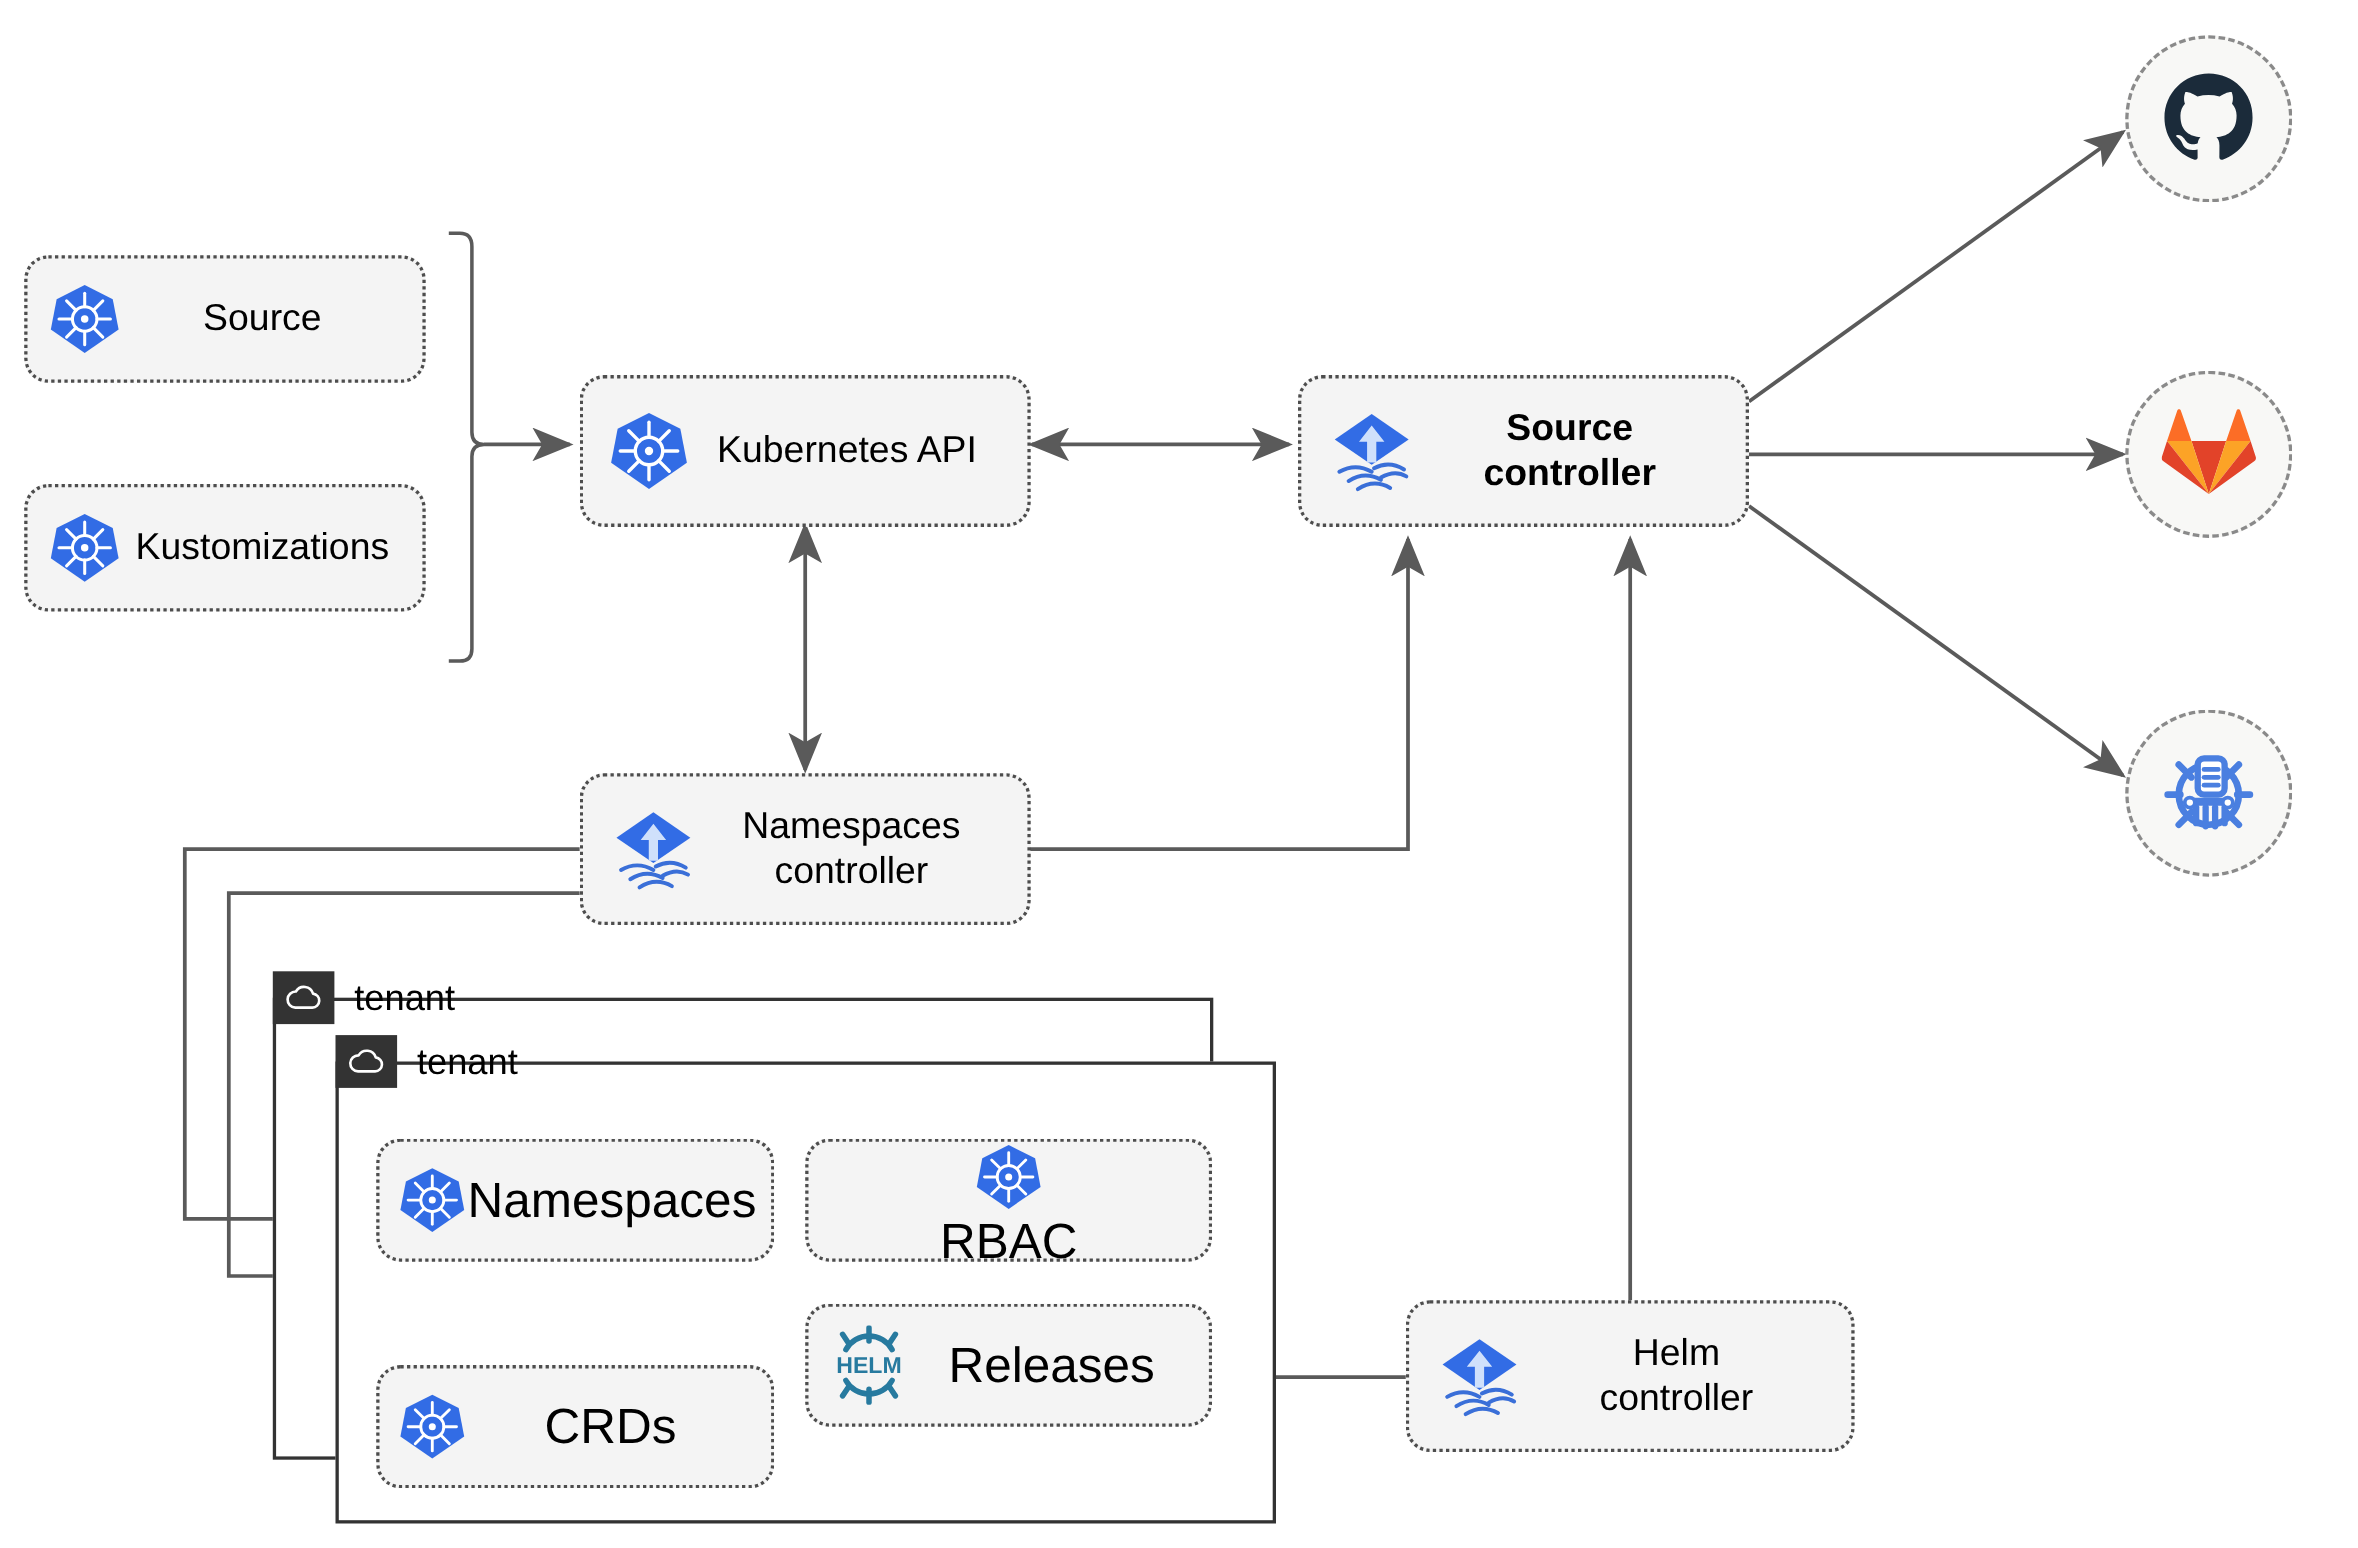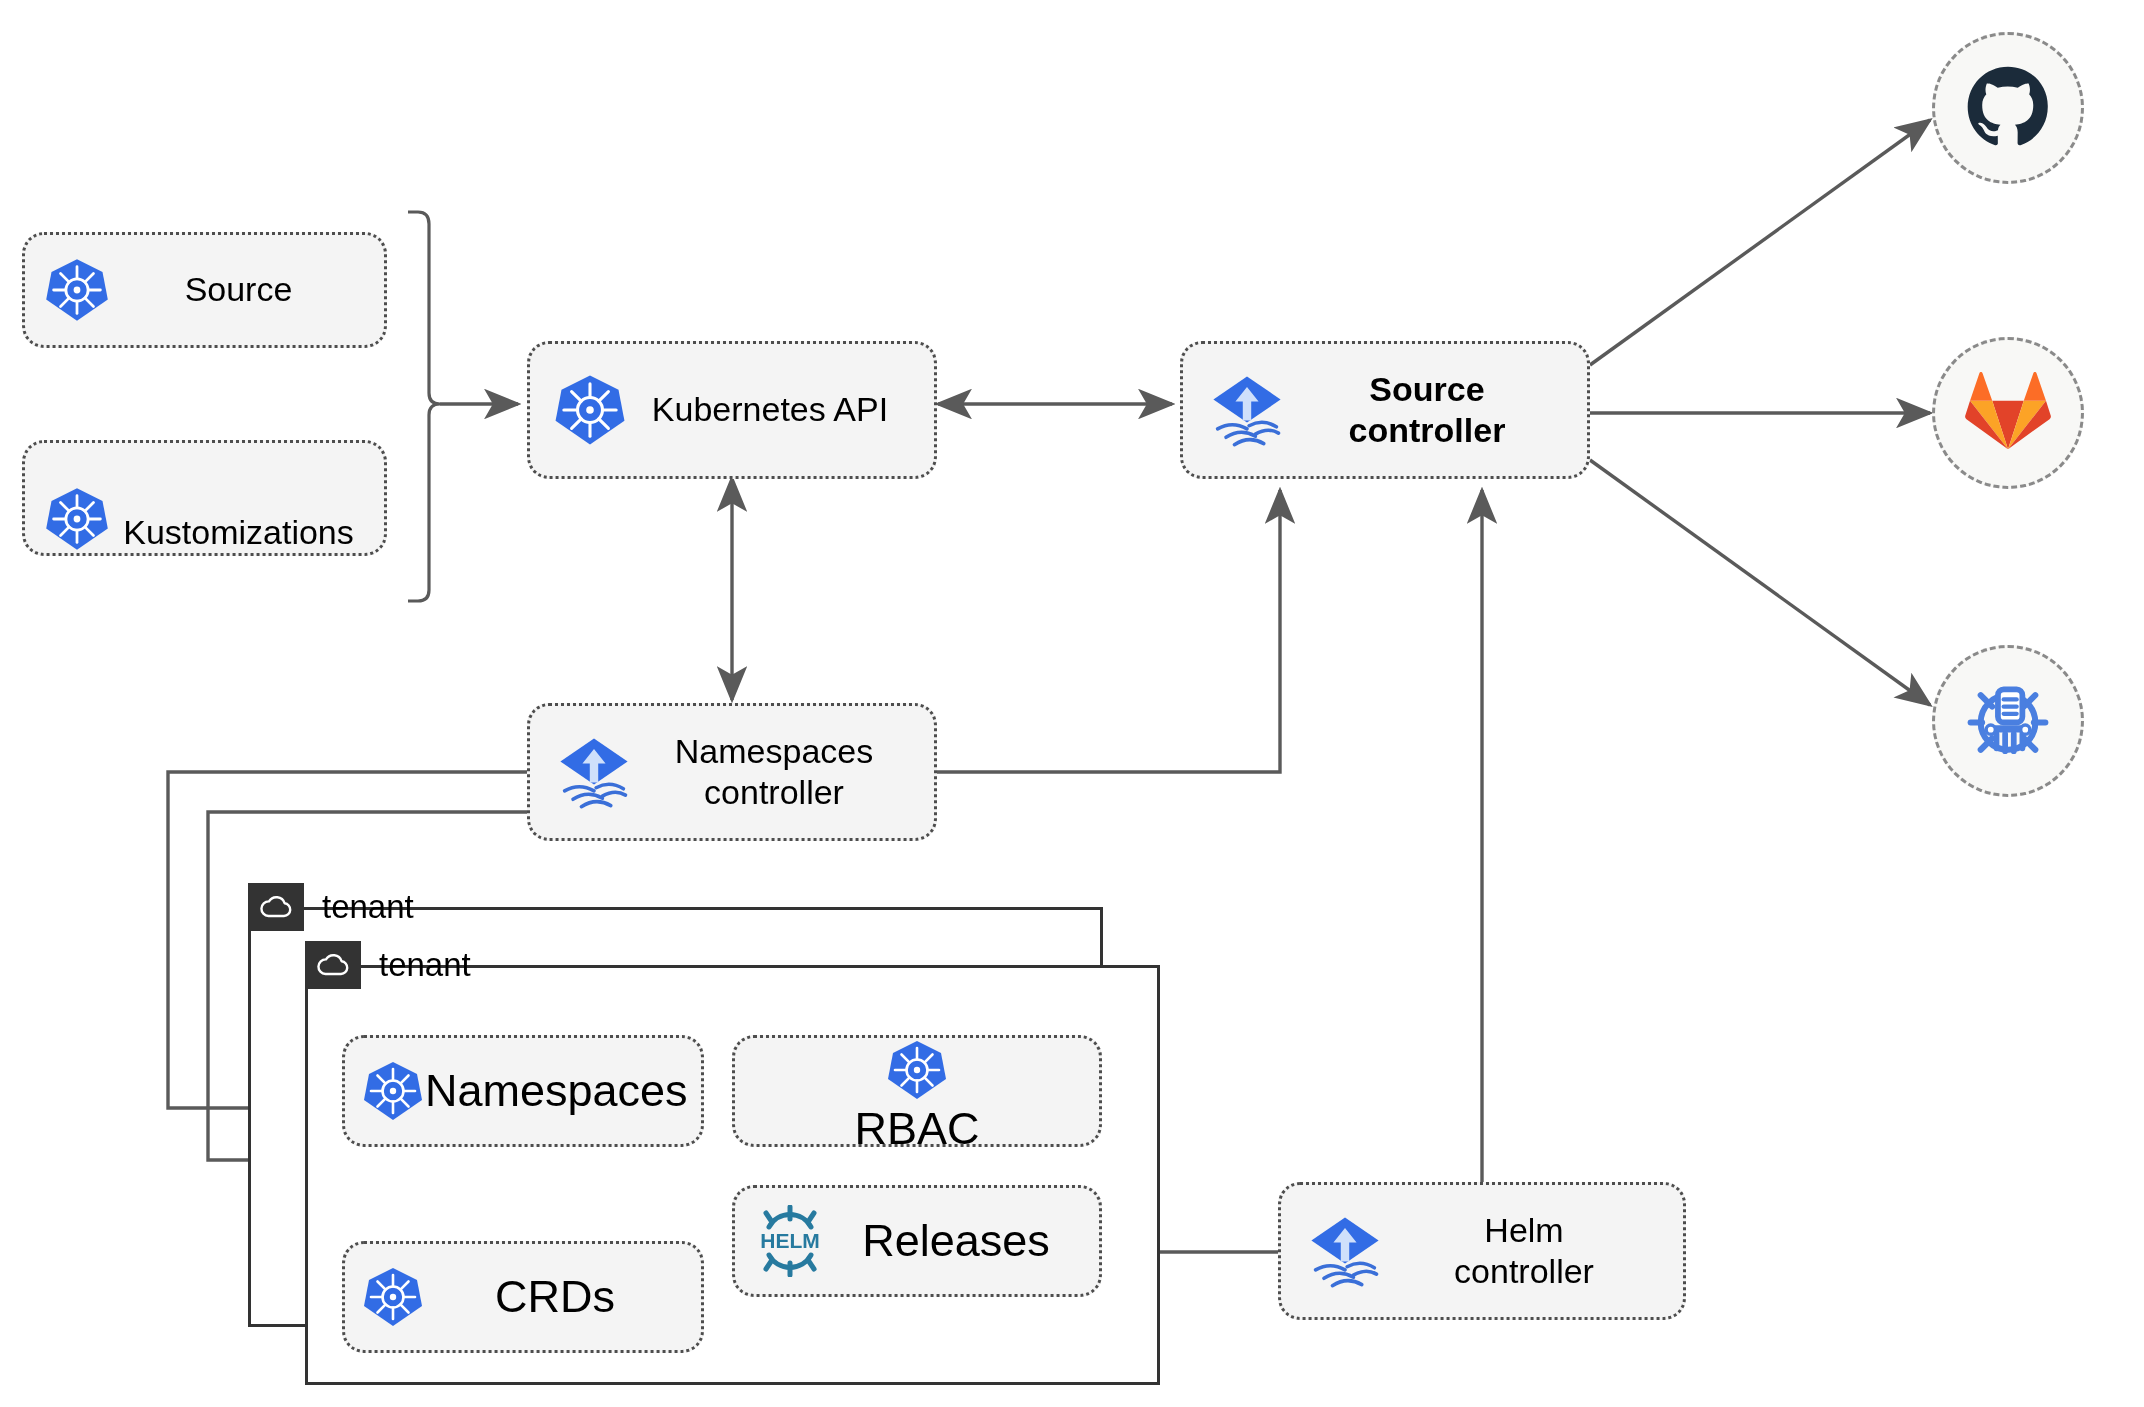--- a/index.html
+++ b/index.html
@@ -136,21 +136,21 @@
           <line x1="39.4" y1="39.4" x2="47.5" y2="47.5"></line>
           <line x1="47.5" y1="16.5" x2="39.4" y2="24.6"></line>
           <line x1="24.6" y1="39.4" x2="16.5" y2="47.5"></line>
         </g>
         <circle cx="32" cy="32" r="3.2" fill="#ffffff"></circle>
       </svg>
     </span>
     <span class="label lbl-34">Source</span>
   </div>
 
-  <div class="node" style="left:22px; top:440px; width:365px; height:116px; padding:0 18px;align-items:flex-end;">
+  <div class="node" style="left:22px; top:440px; width:365px; height:116px; padding:0 18px;">
     <span class="icon">
       <svg width="68" height="68" viewBox="0 0 64 64">
         <polygon points="32,3 56,15 61,41 32,61 3,41 8,15" fill="#326ce5"></polygon>
         <g fill="none" stroke="#ffffff" stroke-width="2.6" stroke-linecap="round">
           <circle cx="32" cy="32" r="10.5"></circle>
           <line x1="32" y1="10" x2="32" y2="21.5"></line>
             <line x1="32" y1="42.5" x2="32" y2="54"></line>
           <line x1="10" y1="32" x2="21.5" y2="32"></line>
             <line x1="42.5" y1="32" x2="54" y2="32"></line>
           <line x1="16.5" y1="16.5" x2="24.6" y2="24.6"></line>

